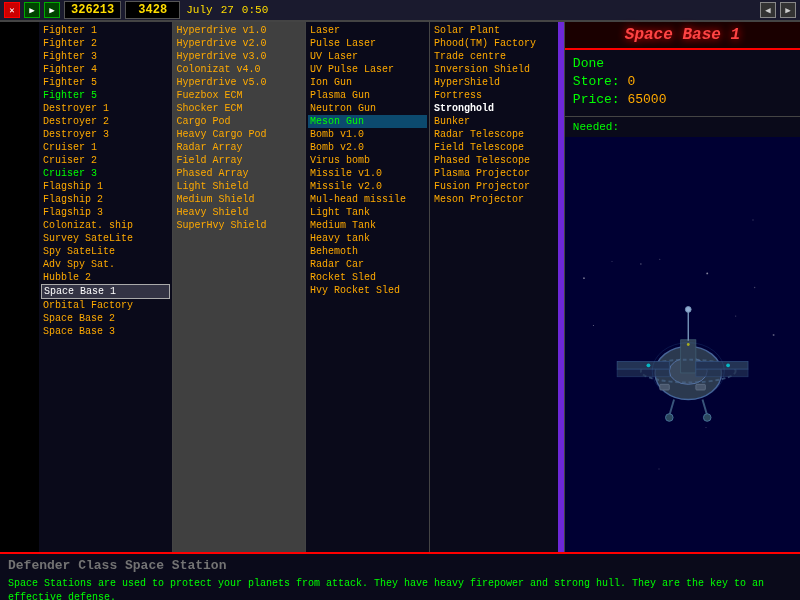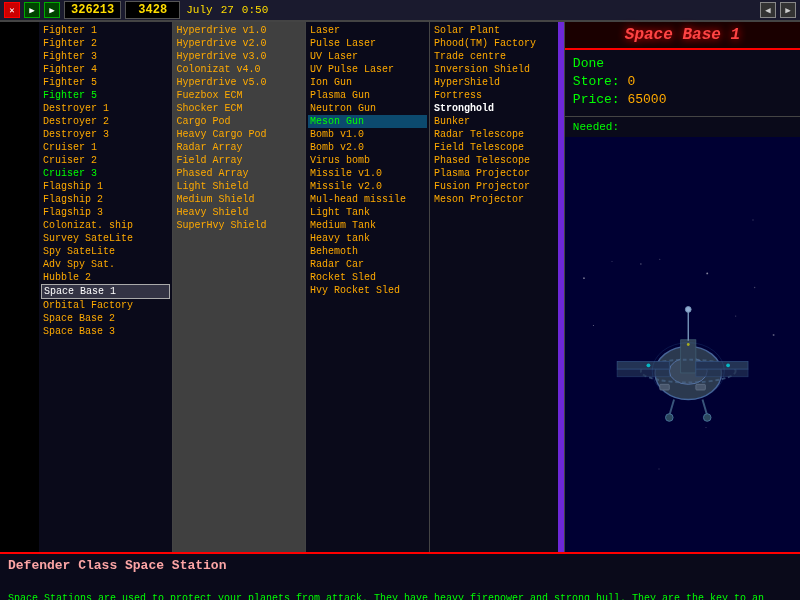--- a/index.html
+++ b/index.html
@@ -162,24 +162,24 @@
     
     #desc-panel {
       width: 800px;
       background: #0a0a1a;
       border-top: 2px solid #ff0000;
       border-bottom: 1px solid #444;
       padding: 4px 8px;
       min-height: 68px;
     }
     #desc-title {
-      color: #fca5a5;
+      color: #737373;
       font-size: 13px;
       font-weight: bold;
-      margin-bottom: 19px;
+      margin-bottom: 4px;
     }
     #desc-text {
       color: #00ff00;
       font-size: 10px;
       line-height: 1.4;
     }
 
     
     .stars-bg {
       position: absolute;

